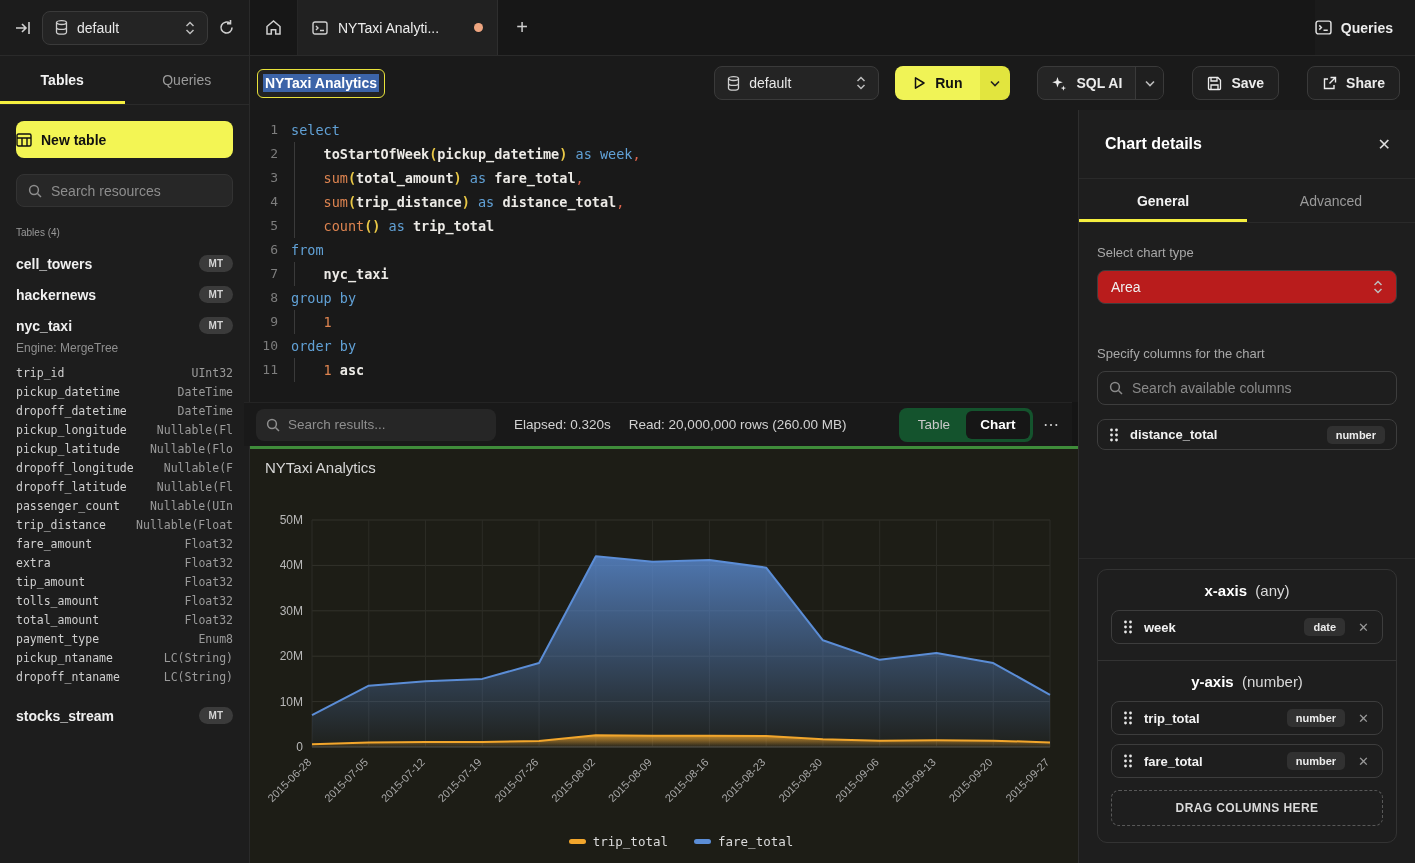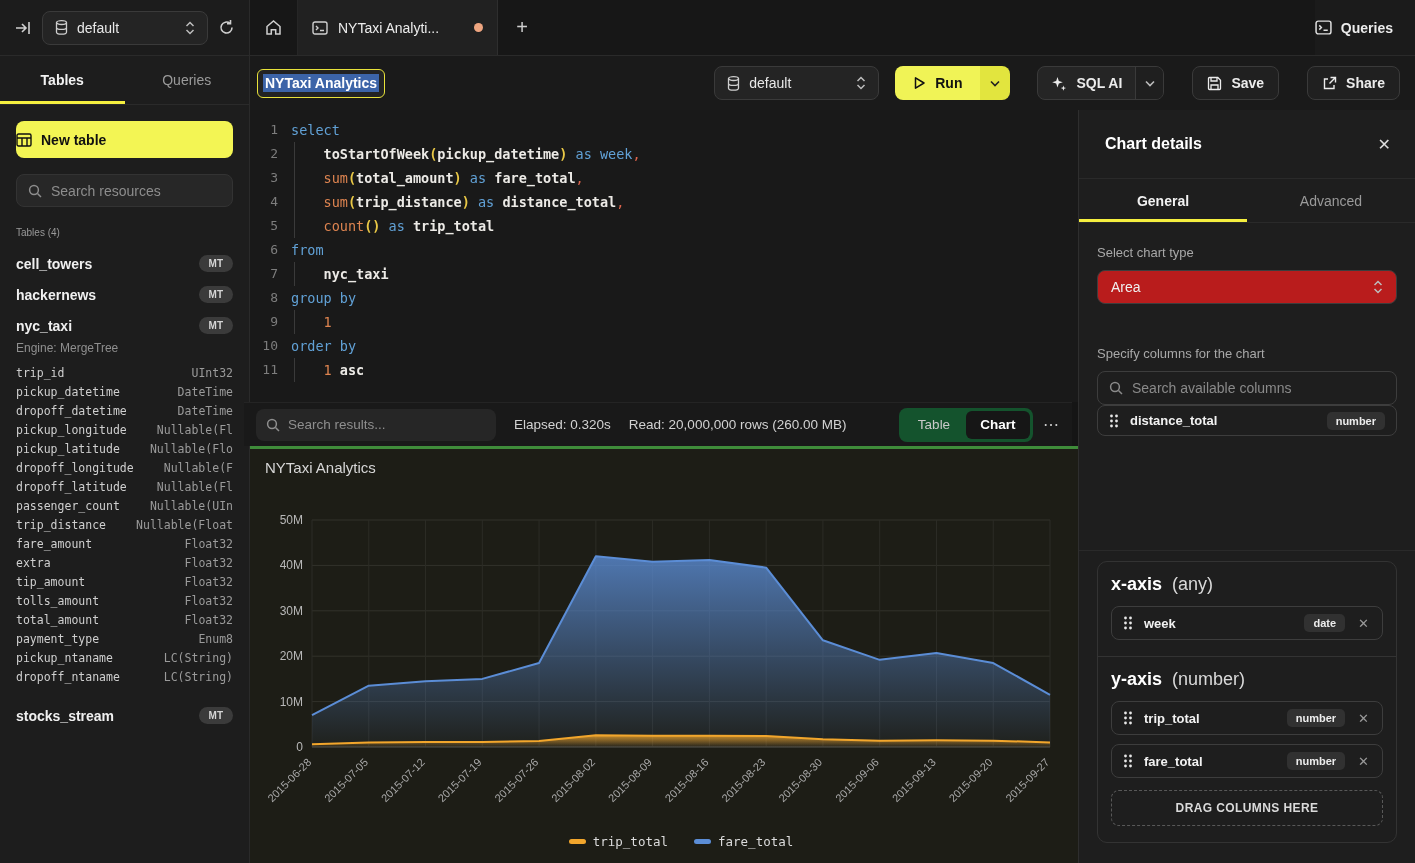--- a/index.html
+++ b/index.html
@@ -90,34 +90,34 @@
   .rp-header h2 { font-size:16px; font-weight:700; color:#fff; }
   .rp-close { background:none; border:none; color:#dcdcdc; font-size:16px; cursor:pointer; }
   .rp-tabs { height:44px; display:flex; border-bottom:1px solid #2a2a2a; }
   .rp-tab { flex:1; display:flex; align-items:center; justify-content:center; font-size:14px; color:#9a9a9a; position:relative; cursor:pointer; }
   .rp-tab.active { color:#f2f2f2; font-weight:600; }
   .rp-tab.active::after { content:""; position:absolute; left:0; right:0; bottom:0; height:3px; background:#f5ef3f; }
   .rp-body { flex:1; display:flex; flex-direction:column; padding:22px 18px 20px; overflow:hidden; }
   .rp-label { color:#a8a8a8; font-size:13px; margin-bottom:10px; }
   .rp-select { height:34px; background:#b91c1c; border:1px solid #3d3d3d; border-radius:8px; display:flex; align-items:center; justify-content:space-between; padding:0 13px; font-size:14px; color:#f0f0f0; cursor:pointer; }
   .rp-cols-label { margin-top:42px; }
-  .rp-search { height:34px; border:1px solid #3d3d3d; border-radius:8px; display:flex; align-items:center; gap:9px; padding:0 11px; }
+  .rp-search { height:34px; border:1px solid #3d3d3d; border-radius:8px; display:flex; align-items:center; gap:9px; padding:0 11px; margin-bottom:14px; }
   .rp-search input { background:none; border:none; outline:none; color:#d8d8d8; font-size:14px; width:100%; }
   .rp-search input::placeholder { color:#8a8a8a; }
   .col-chip { height:31px; border:1px solid #3d3d3d; border-radius:8px; display:flex; align-items:center; gap:11px; padding:0 11px; background:#1e1e1e; cursor:grab; }
   .col-chip + .col-chip { margin-top:9px; }
   .col-chip .chip-name { font-size:13px; font-weight:600; color:#f2f2f2; flex:1; }
   .type-badge { background:#313131; color:#ececec; font-size:11px; font-weight:600; padding:3px 9px; border-radius:5px; }
   .chip-x { background:none; border:none; color:#9a9a9a; font-size:13px; cursor:pointer; padding:0 2px; }
   .rp-flex-spacer { flex:1; }
   .rp-divider { height:1px; background:#2a2a2a; margin:0 -18px 10px; }
   .axes-box { border:1px solid #333; border-radius:10px; }
   .axis-section { padding:12px 13px 16px; }
   .axis-section + .axis-section { border-top:1px solid #333; }
-  .axis-title { font-size:18px; color:#d9d9d9; margin-bottom:11px; }
+  .axis-title { text-align:center; font-size:15px; color:#d9d9d9; margin-bottom:11px; }
   .axis-title b { color:#fff; font-weight:700; }
   .axis-chip { height:34px; }
   .dropzone { margin-top:12px; height:36px; border:1px dashed #585858; border-radius:8px; display:flex; align-items:center; justify-content:center; color:#dadada; font-size:12px; font-weight:700; letter-spacing:.4px; }
   svg.ic { flex:none; }
 </style>
 </head>
 <body>
 
 <div class="topbar">
   <div class="topbar-left">

